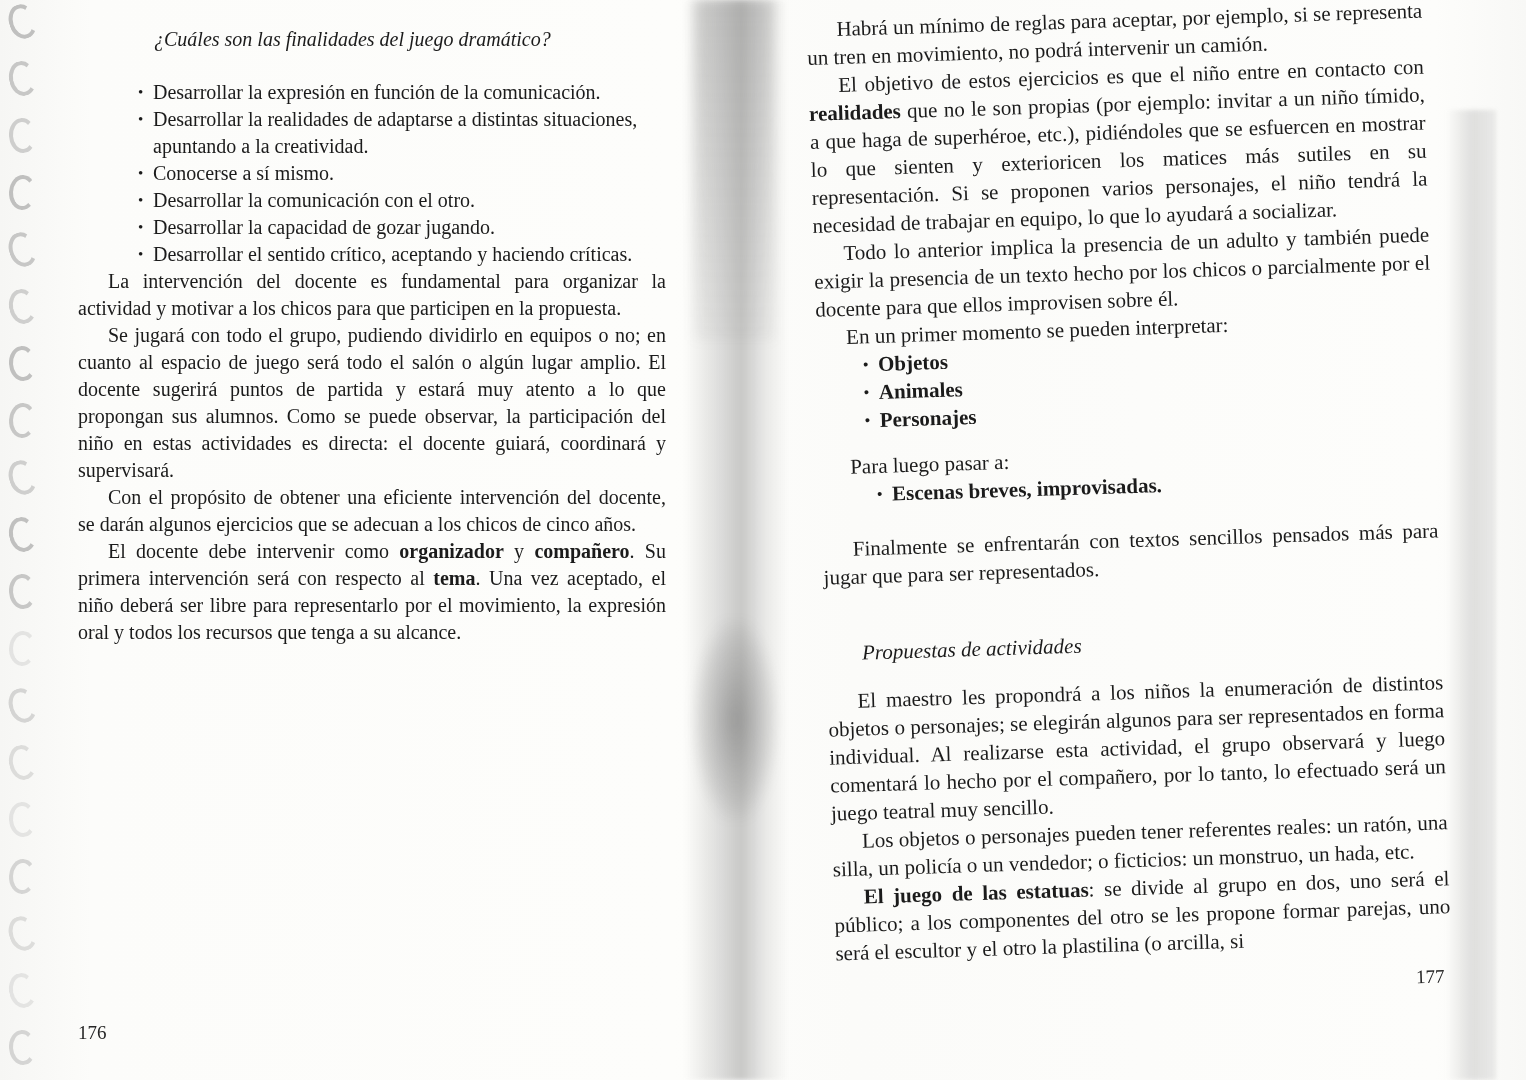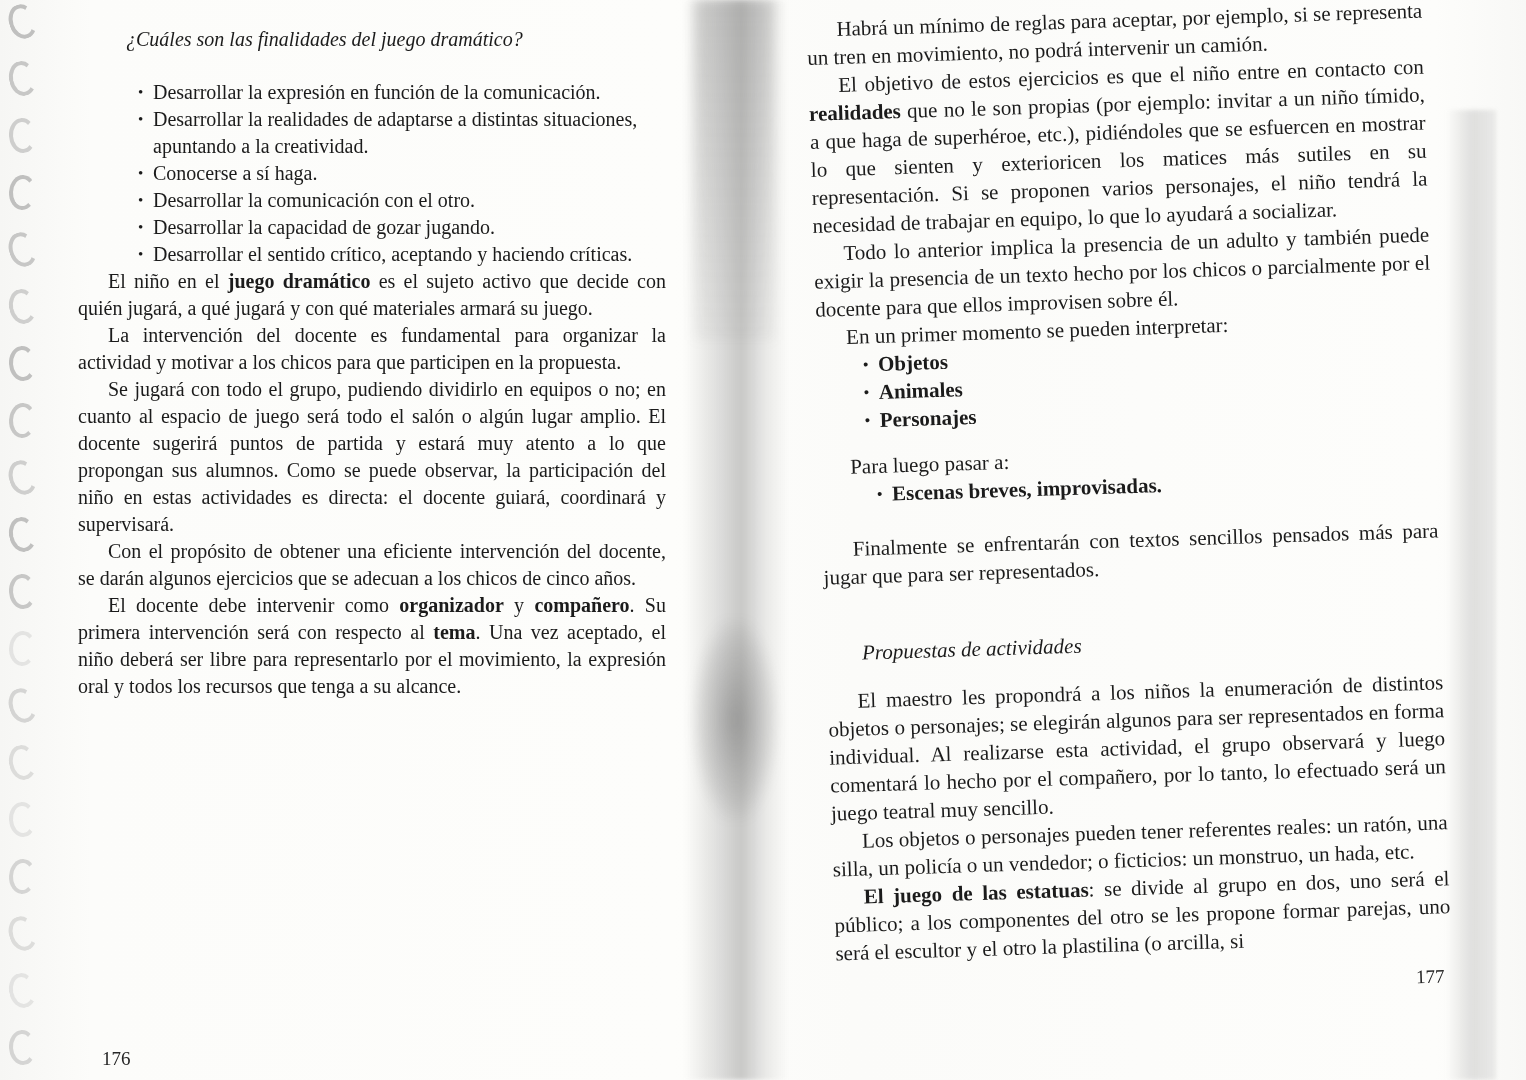--- a/index.html
+++ b/index.html
@@ -65,41 +65,41 @@
     font-size:21px; line-height:28px;
     transform:rotate(-1.8deg);
     transform-origin:0 0;
   }
   p.body-para { text-indent:30px; }
   .bold { font-weight:700; }
   .section-heading {
     font-style:italic;
     text-align:left;
   }
-  .h-finalidades { margin-left:48px; margin-bottom:26px; }
+  .h-finalidades { margin-left:76px; margin-bottom:26px; }
   .h-sugerencias { margin-left:40px; margin-top:34px; margin-bottom:22px; }
   .h-propuestas  { margin-left:36px; margin-top:48px; margin-bottom:20px; }
 
   ul.dotlist { list-style:none; text-align:left; }
   ul.dotlist li { position:relative; padding-left:15px; }
   ul.dotlist li::before {
     content:"\2022";
     position:absolute; left:0; top:0;
     font-size:15px;
   }
   .left-bullets { margin-left:60px; }
   .interpret-list { margin-left:46px; }
   .interpret-list li { font-weight:700; }
   .pasar-intro { margin-left:30px; margin-top:18px; text-align:left; }
   .pasar-list { margin-left:56px; }
   .pasar-list li { font-weight:700; }
   .finalmente { margin-top:26px; }
 
   .page-number { font-size:19px; color:#262626; }
-  .page-number-left { position:absolute; left:78px; top:1048px;margin-left:24px; }
+  .page-number-left { position:absolute; left:78px; top:1022px; }
   .page-number-right { text-align:right; margin-top:14px; padding-right:8px; text-indent:0; }
 </style>
 </head>
 <body>
 
 <div class="page">
 
   <div class="spiral-binding">
       <div class="spiral-mark" style="top: 4px; opacity: 0.52; transform: rotate(-18deg);"></div>
       <div class="spiral-mark" style="top: 61px; opacity: 0.45; transform: rotate(-11deg);"></div>
@@ -126,27 +126,26 @@
   <div class="gutter-blob"></div>
   <div class="edge-shadow-right"></div>
 
   <div class="col col-left">
 
     <div class="section-heading h-finalidades">¿Cuáles son las finalidades del juego dramático?</div>
 
     <ul class="dotlist left-bullets">
       <li>Desarrollar la expresión en función de la comunicación.</li>
       <li>Desarrollar la realidades de adaptarse a distintas situaciones, apuntando a la creatividad.</li>
-      <li>Conocerse a sí haga.</li>
+      <li>Conocerse a sí mismo.</li>
       <li>Desarrollar la comunicación con el otro.</li>
       <li>Desarrollar la capacidad de gozar jugando.</li>
       <li>Desarrollar el sentido crítico, aceptando y haciendo críticas.</li>
     </ul>
 
-    <p class="body-para"><span>El niño en el </span><span class="bold">juego dramático</span><span> es el sujeto activo que decide con quién jugará, a qué jugará y con qué materiales armará su juego.</span></p>
     <p class="body-para">La intervención del docente es fundamental para organizar la actividad y motivar a los chicos para que participen en la propuesta.</p>
     <p class="body-para">Se jugará con todo el grupo, pudiendo dividirlo en equipos o no; en cuanto al espacio de juego será todo el salón o algún lugar amplio. El docente sugerirá puntos de partida y estará muy atento a lo que propongan sus alumnos. Como se puede observar, la participación del niño en estas actividades es directa: el docente guiará, coordinará y supervisará.</p>
     <p class="body-para">Con el propósito de obtener una eficiente intervención del docente, se darán algunos ejercicios que se adecuan a los chicos de cinco años.</p>
 
 
     <p class="body-para"><span>El docente debe intervenir como </span><span class="bold">organizador</span><span> y </span><span class="bold">compañero</span><span>. Su primera intervención será con respecto al </span><span class="bold">tema</span><span>. Una vez aceptado, el niño deberá ser libre para representarlo por el movimiento, la expresión oral y todos los recursos que tenga a su alcance.</span></p>
   </div>
 
   <div class="page-number page-number-left">176</div>
 

